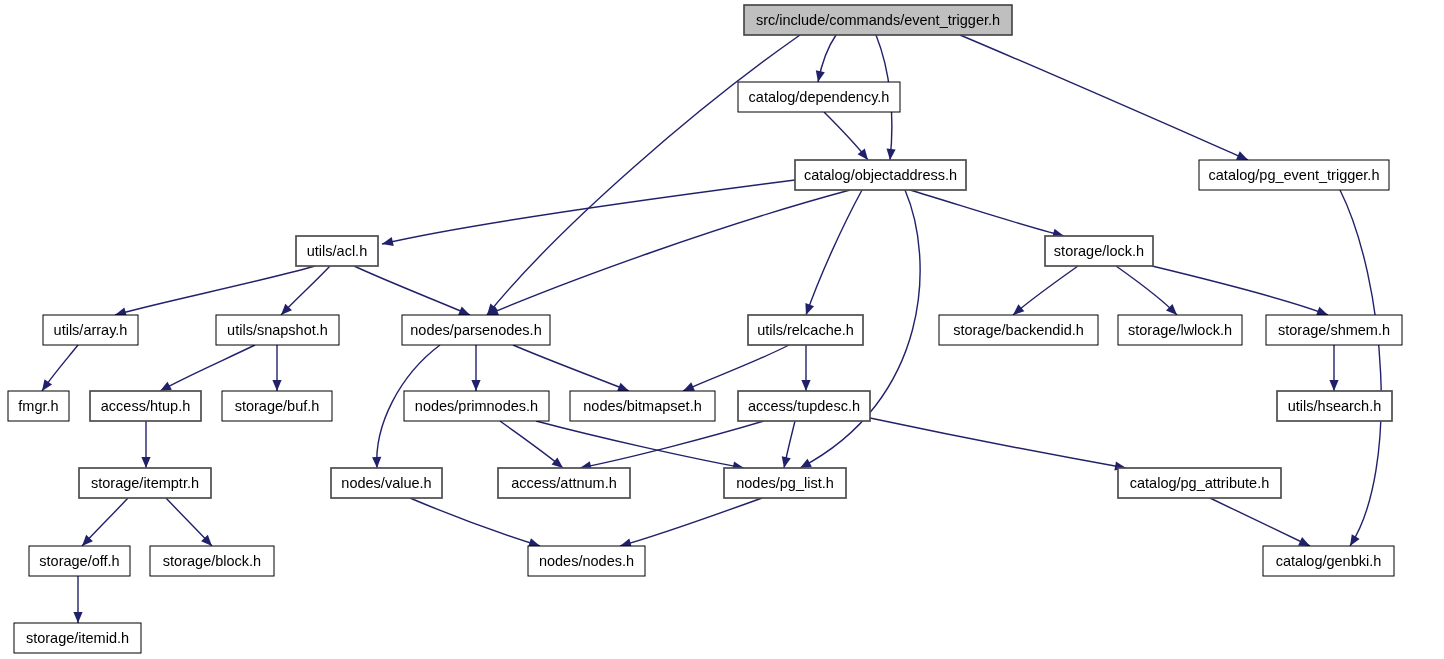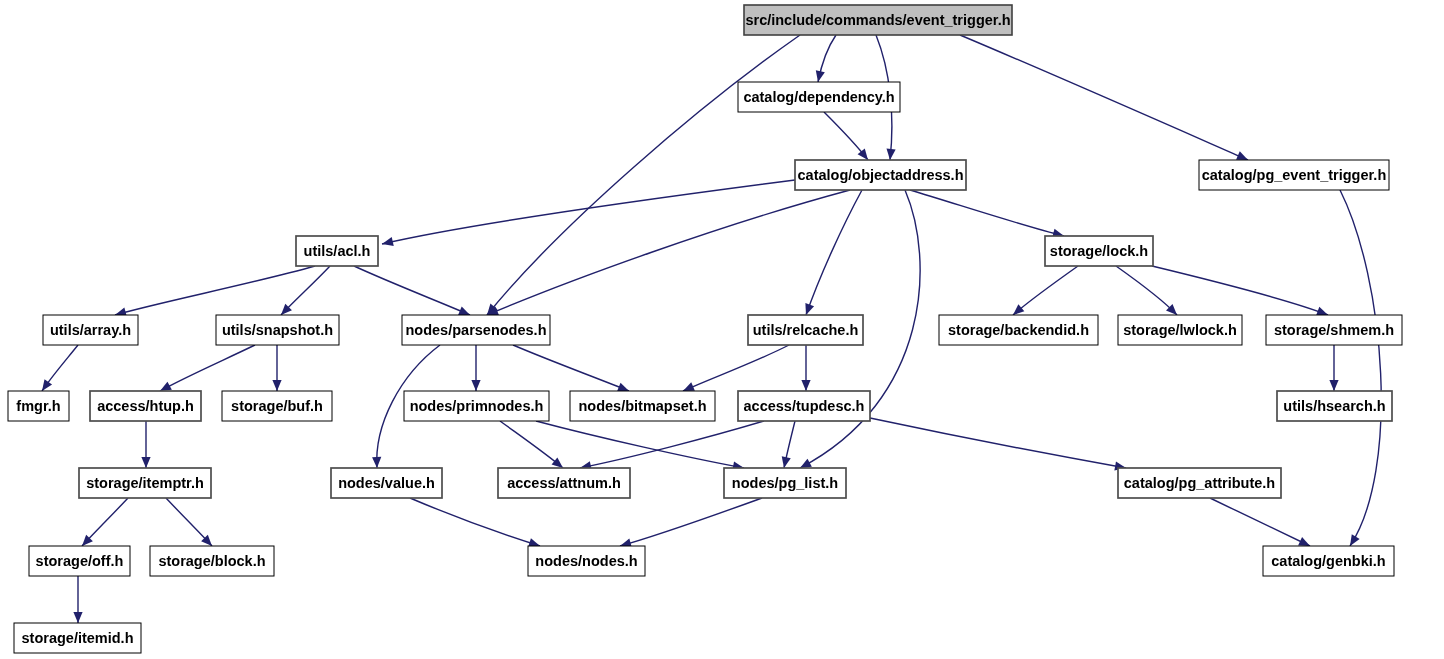--- a/index.html
+++ b/index.html
@@ -7,21 +7,20 @@
     padding: 0;
     background: #ffffff;
   }
   #graph-root {
     position: relative;
     width: 1440px;
     height: 659px;
     background: #ffffff;
     font-family: "Liberation Sans", sans-serif;
     overflow: hidden;
-    font-weight: bold;
   }
   #graph-svg {
     position: absolute;
     top: 0;
     left: 0;
     width: 1444px;
     height: 659px;
     display: block;
   }
   .node-box {

